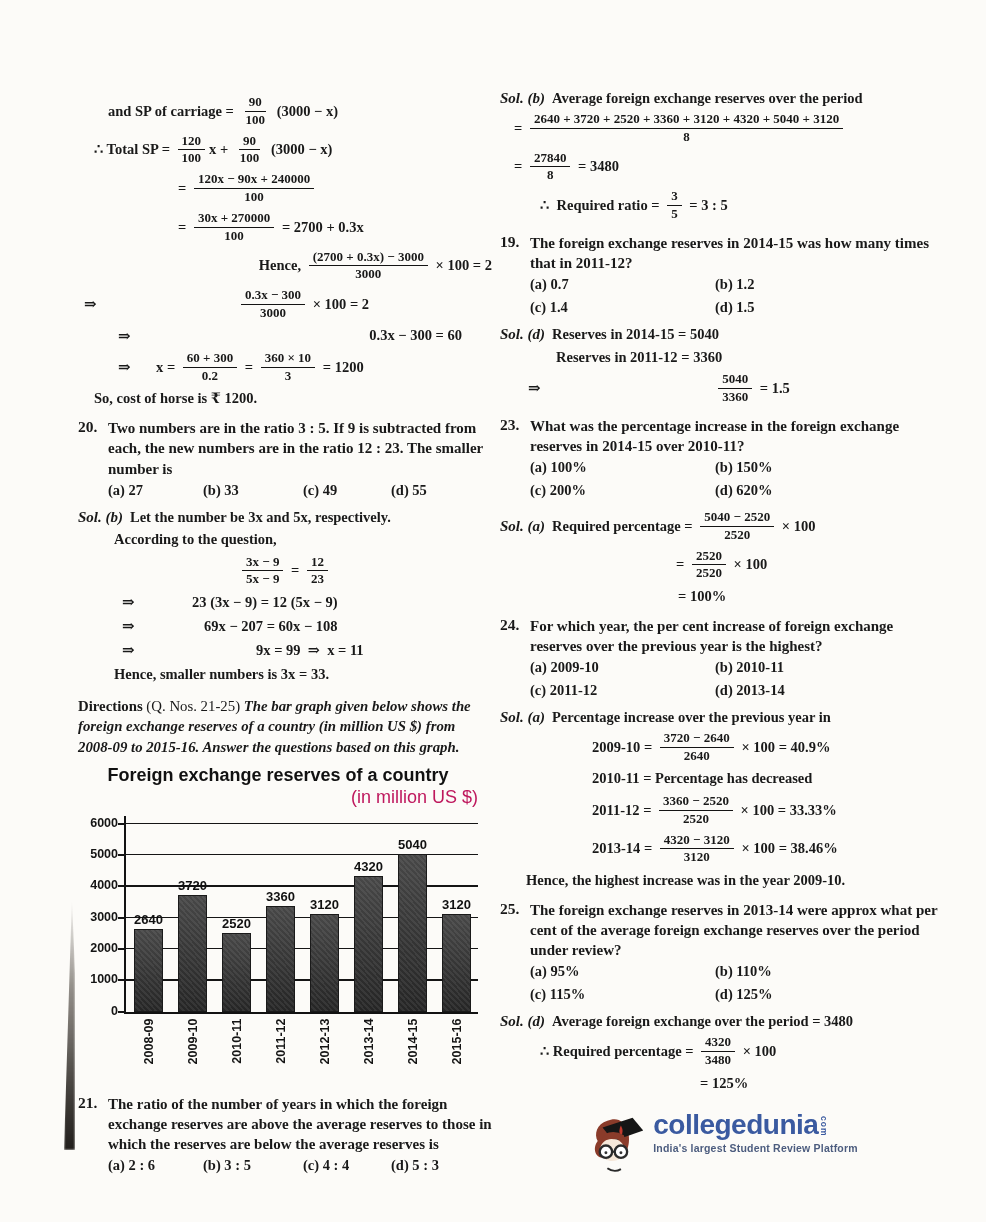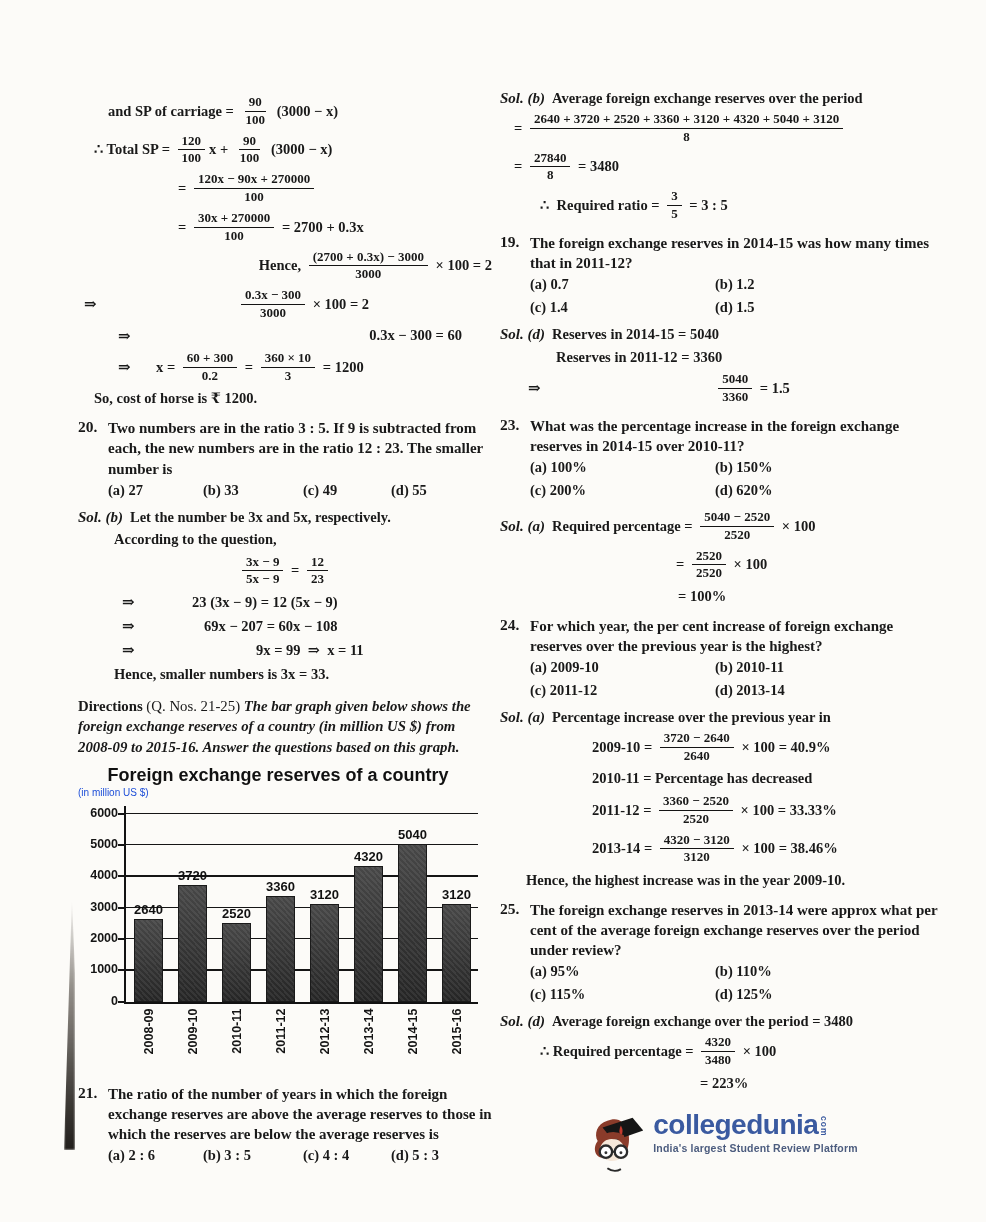--- a/index.html
+++ b/index.html
@@ -39,21 +39,21 @@
 
   
   .directions{margin:12px 0 6px 0;font-size:14.8px;line-height:1.36;}
   .dir-label{font-weight:700;}
   .dir-qnos{font-weight:400;}
   .dir-body{font-style:italic;font-weight:700;}
 
   
   .chart{width:400px;margin-top:8px;font-family:"Liberation Sans","DejaVu Sans",sans-serif;}
   .chart-title{text-align:center;font-weight:700;font-size:18px;color:#111;}
-  .chart-subtitle{text-align:left;font-size:10px;color:#1d4ed8;margin-top:1px;}
+  .chart-subtitle{text-align:right;font-size:18px;color:#be185d;margin-top:1px;}
   .chart-body{position:relative;height:268px;margin-top:8px;}
   .plot{position:relative;margin-left:46px;width:352px;height:196px;
         border-left:2px solid #121212;border-bottom:2px solid #121212;}
   .gridline{position:absolute;left:0;right:0;height:1.5px;background:#151515;}
   .ytick{position:absolute;left:-8px;width:8px;height:2px;background:#151515;}
   .ylabel{position:absolute;left:-46px;width:38px;text-align:right;
           font-size:12.5px;font-weight:700;color:#141414;}
   .bar{position:absolute;bottom:0;width:29px;
        background:repeating-linear-gradient(47deg,rgba(255,255,255,.07) 0 2px,rgba(0,0,0,0) 2px 4px),
                   linear-gradient(180deg,#474747 0%,#252525 100%);
@@ -106,21 +106,21 @@
               <span class="num">90</span>
               <span class="den">100</span>
             </span>
             <span class="eq-t"> (3000 − x)</span>
           </span>
         </div>
         <div class="eq-line" style="padding-left: 100px;">
           <span class="eq-content">
             <span class="eq-t">= </span>
             <span class="frac">
-              <span class="num">120x − 90x + 270000</span>
+              <span class="num">120x − 90x + 240000</span>
               <span class="den">100</span>
             </span>
           </span>
         </div>
         <div class="eq-line" style="padding-left: 100px;">
           <span class="eq-content">
             <span class="eq-t">= </span>
             <span class="frac">
               <span class="num">30x + 270000</span>
               <span class="den">100</span>
@@ -514,21 +514,21 @@
               <span class="eq-t">∴ Required percentage = </span>
               <span class="frac">
                 <span class="num">4320</span>
                 <span class="den">3480</span>
               </span>
               <span class="eq-t"> × 100</span>
             </span>
           </div>
           <div class="eq-line" style="padding-left: 200px;">
             <span class="eq-content">
-              <span class="eq-t">= 223%</span>
+              <span class="eq-t">= 125%</span>
             </span>
           </div>
         </div>
       </div>
 
     <div class="logo">
       <svg class="mascot" viewBox="0 0 64 66" aria-hidden="true">
         <path d="M20 10 C9 13 6 24 10 31 C4 39 8 49 16 48 C20 52 30 52 36 46 C44 40 45 20 36 12 C31 7 25 8 20 10 Z" fill="#8a3b2a"></path>
         <polygon points="15,17 46,7 57,20 26,31" fill="#161616"></polygon>
         <path d="M34 15 q3.4 6.5 0 11 q-3.4 -5 0 -11" fill="#c43a2e"></path>

